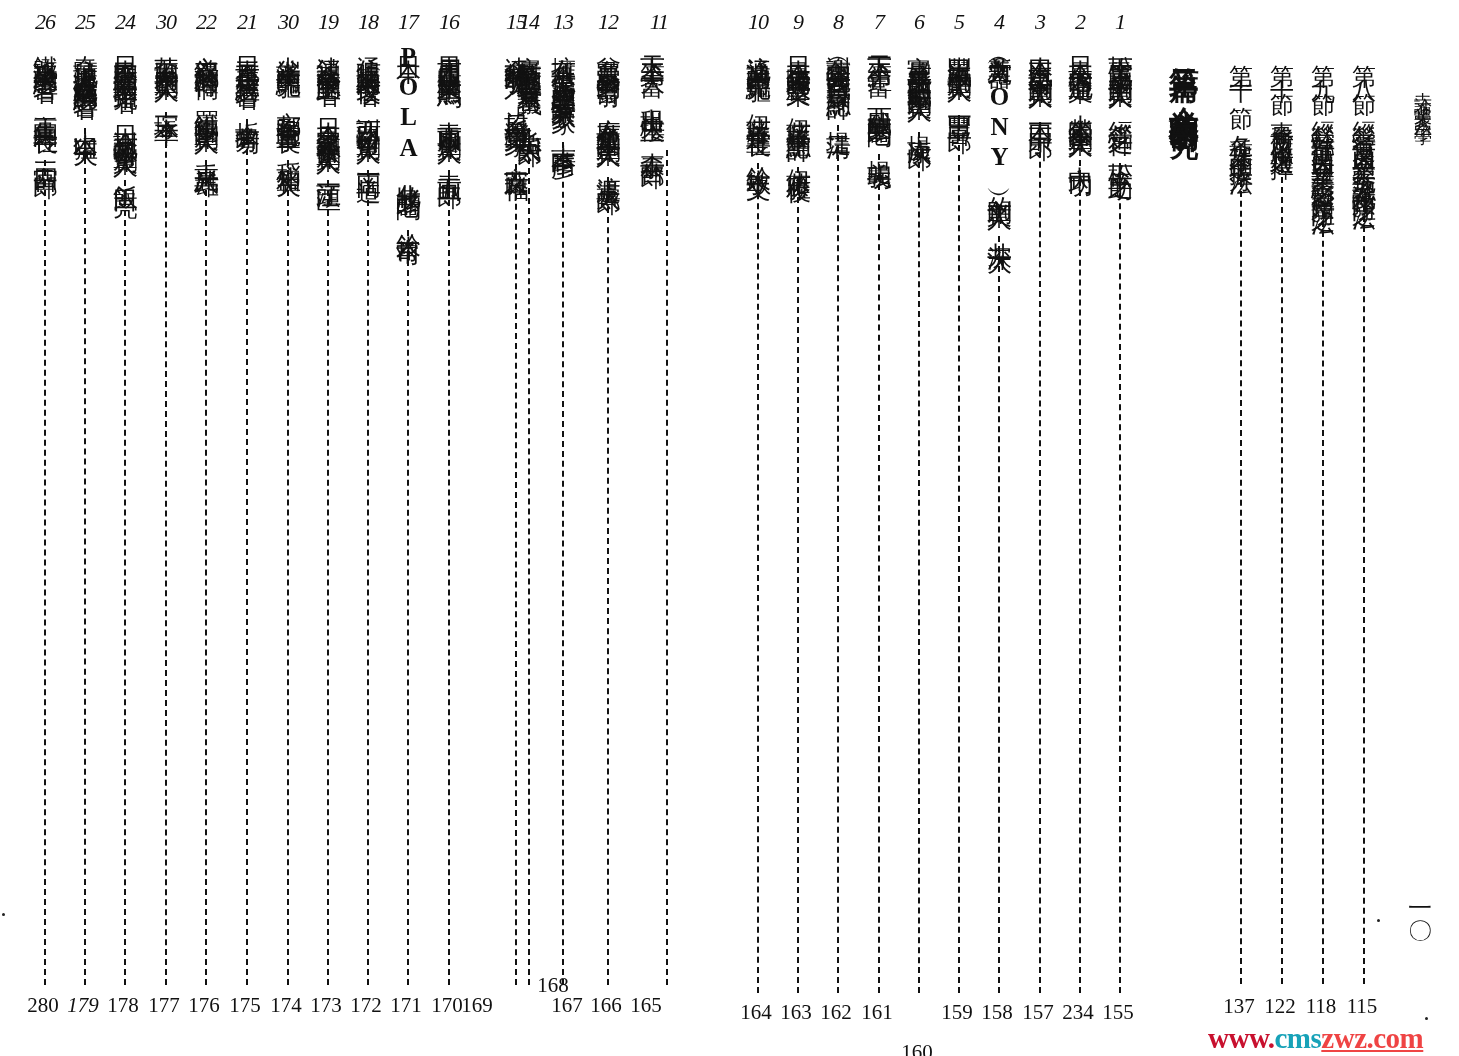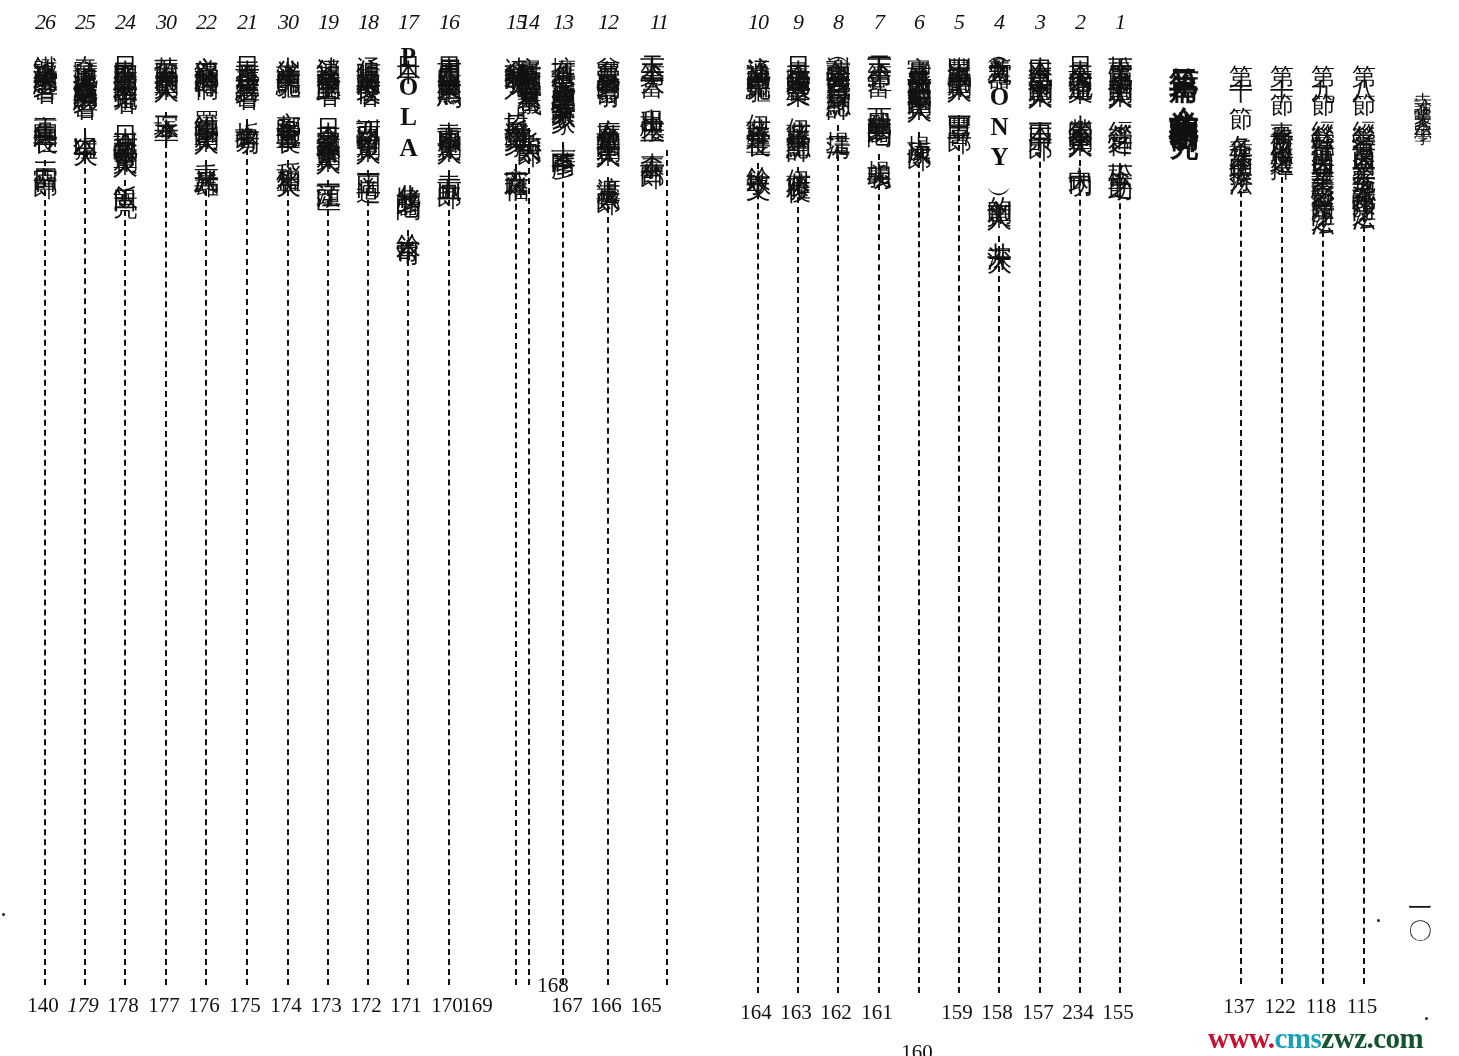--- a/index.html
+++ b/index.html
@@ -306,20 +306,20 @@
   </div>
 
   <div class="page" style="left: 63px; top: 993px; font-style: italic;">179</div>
 
   <div class="col" style="left: 25px; height: 985px;">
     <span class="num">26</span>
     <span class="vtext">鐵路事業的經營者—高王集團社長：三宮四郎</span>
     <span class="leader"></span>
   </div>
 
-  <div class="page" style="left: 23px; top: 993px;">140</div>
+  <div class="page" style="left: 23px; top: 993px;">280</div>
 </div>
 
-<div class="watermark" id="wm"><span style="color: rgb(200, 16, 46);">www.</span><span style="color: rgb(23, 162, 184);">cms</span><span style="color: #14532d;">zwz.com</span></div>
+<div class="watermark" id="wm"><span style="color: rgb(200, 16, 46);">www.</span><span style="color: rgb(23, 162, 184);">cms</span><span style="color: #ef4444; text-decoration: underline;">zwz.com</span></div>
 
 <div class="dot" style="left:1425px;top:1017px"></div>
 <div class="dot" style="left:1377px;top:919px"></div>
 <div class="dot" style="left:2px;top:913px"></div>
 
 </body></html>

